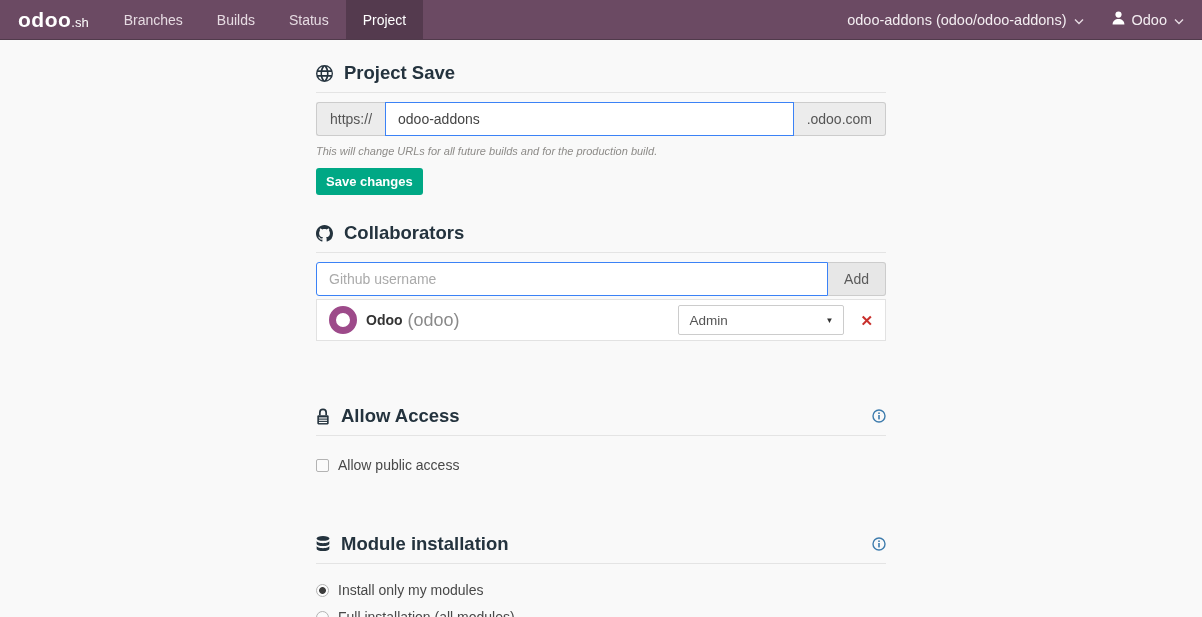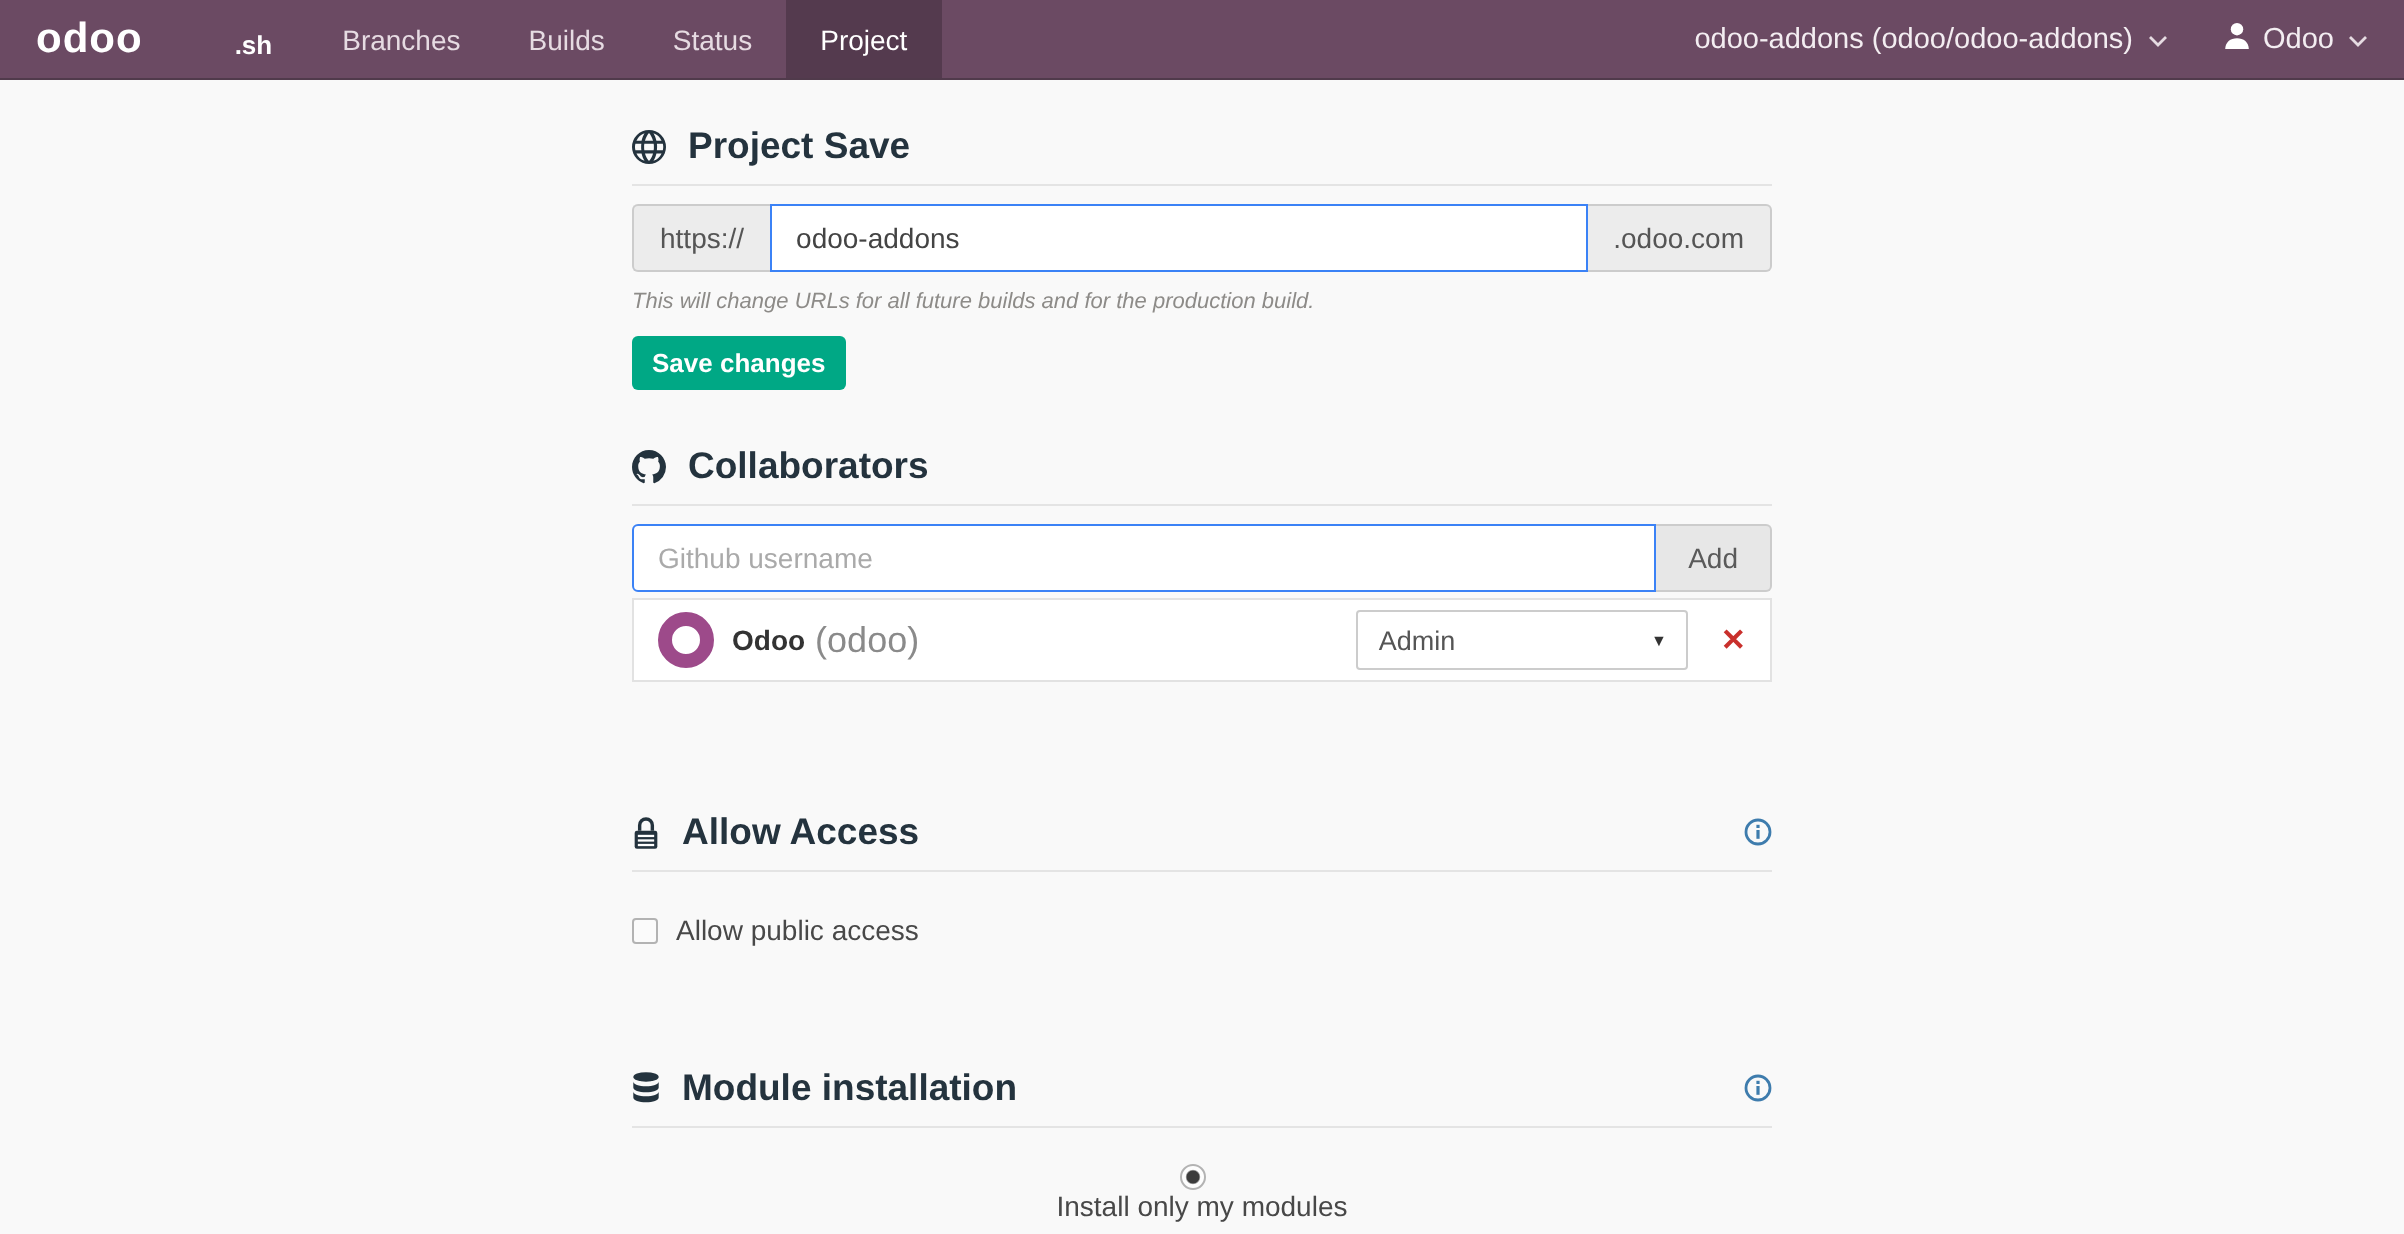--- a/index.html
+++ b/index.html
@@ -16,21 +16,21 @@
   .navbar {
     height: 40px; background: #6b4a63;
     border-bottom: 1px solid #503a4b;
     display: flex; align-items: stretch; color: #efe7ed;
   }
   .logo {
     display: flex; align-items: center;
     padding: 0 18px 0 18px; color: #fff; cursor: pointer;
   }
   .logo-main { font-size: 21px; font-weight: bold; letter-spacing: .5px; }
-  .logo-suffix { font-size: 13px; font-weight: bold; align-self: center; margin-top: 5px; margin-left: 46px; }
+  .logo-suffix { font-size: 13px; font-weight: normal; align-self: center; margin-top: 5px; }
   .nav-tabs { display: flex; list-style: none; margin: 0; padding: 0; }
   .nav-tab {
     display: flex; align-items: center; padding: 0 17px;
     font-size: 14px; color: #e6dbe2; cursor: pointer;
   }
   .nav-tab.active { background: #543a4e; color: #fff; }
   .navbar-right {
     margin-left: auto; display: flex; align-items: center;
     gap: 28px; padding-right: 18px; font-size: 14.5px;
   }
@@ -103,21 +103,21 @@
   .select-caret { font-size: 8px; color: #333; }
   .remove-btn {
     margin-left: 16px; color: #c9302c; font-weight: bold; font-size: 15px;
     cursor: pointer; line-height: 1;
   }
 
   
   .choice-row { display: flex; align-items: center; font-size: 14px; color: #484848; }
   .cb-row { margin-top: 21px; }
   .options { margin-top: 18px; }
-  .options .choice-row { margin-bottom: 11px; flex-direction: column; }
+  .options .choice-row { margin-bottom: 11px; }
   input[type="checkbox"], input[type="radio"] {
     appearance: none; -webkit-appearance: none;
     width: 13px; height: 13px; margin: 0 9px 0 0;
     border: 1px solid #b3b3b3; background: #fbfbfb; cursor: pointer; flex: none;
   }
   input[type="checkbox"] { border-radius: 2px; }
   input[type="radio"] { border-radius: 50%; }
   input[type="radio"]:checked {
     background: radial-gradient(circle, #3c3c3c 0px, #3c3c3c 3px, #fdfdfd 3.8px);
   }

